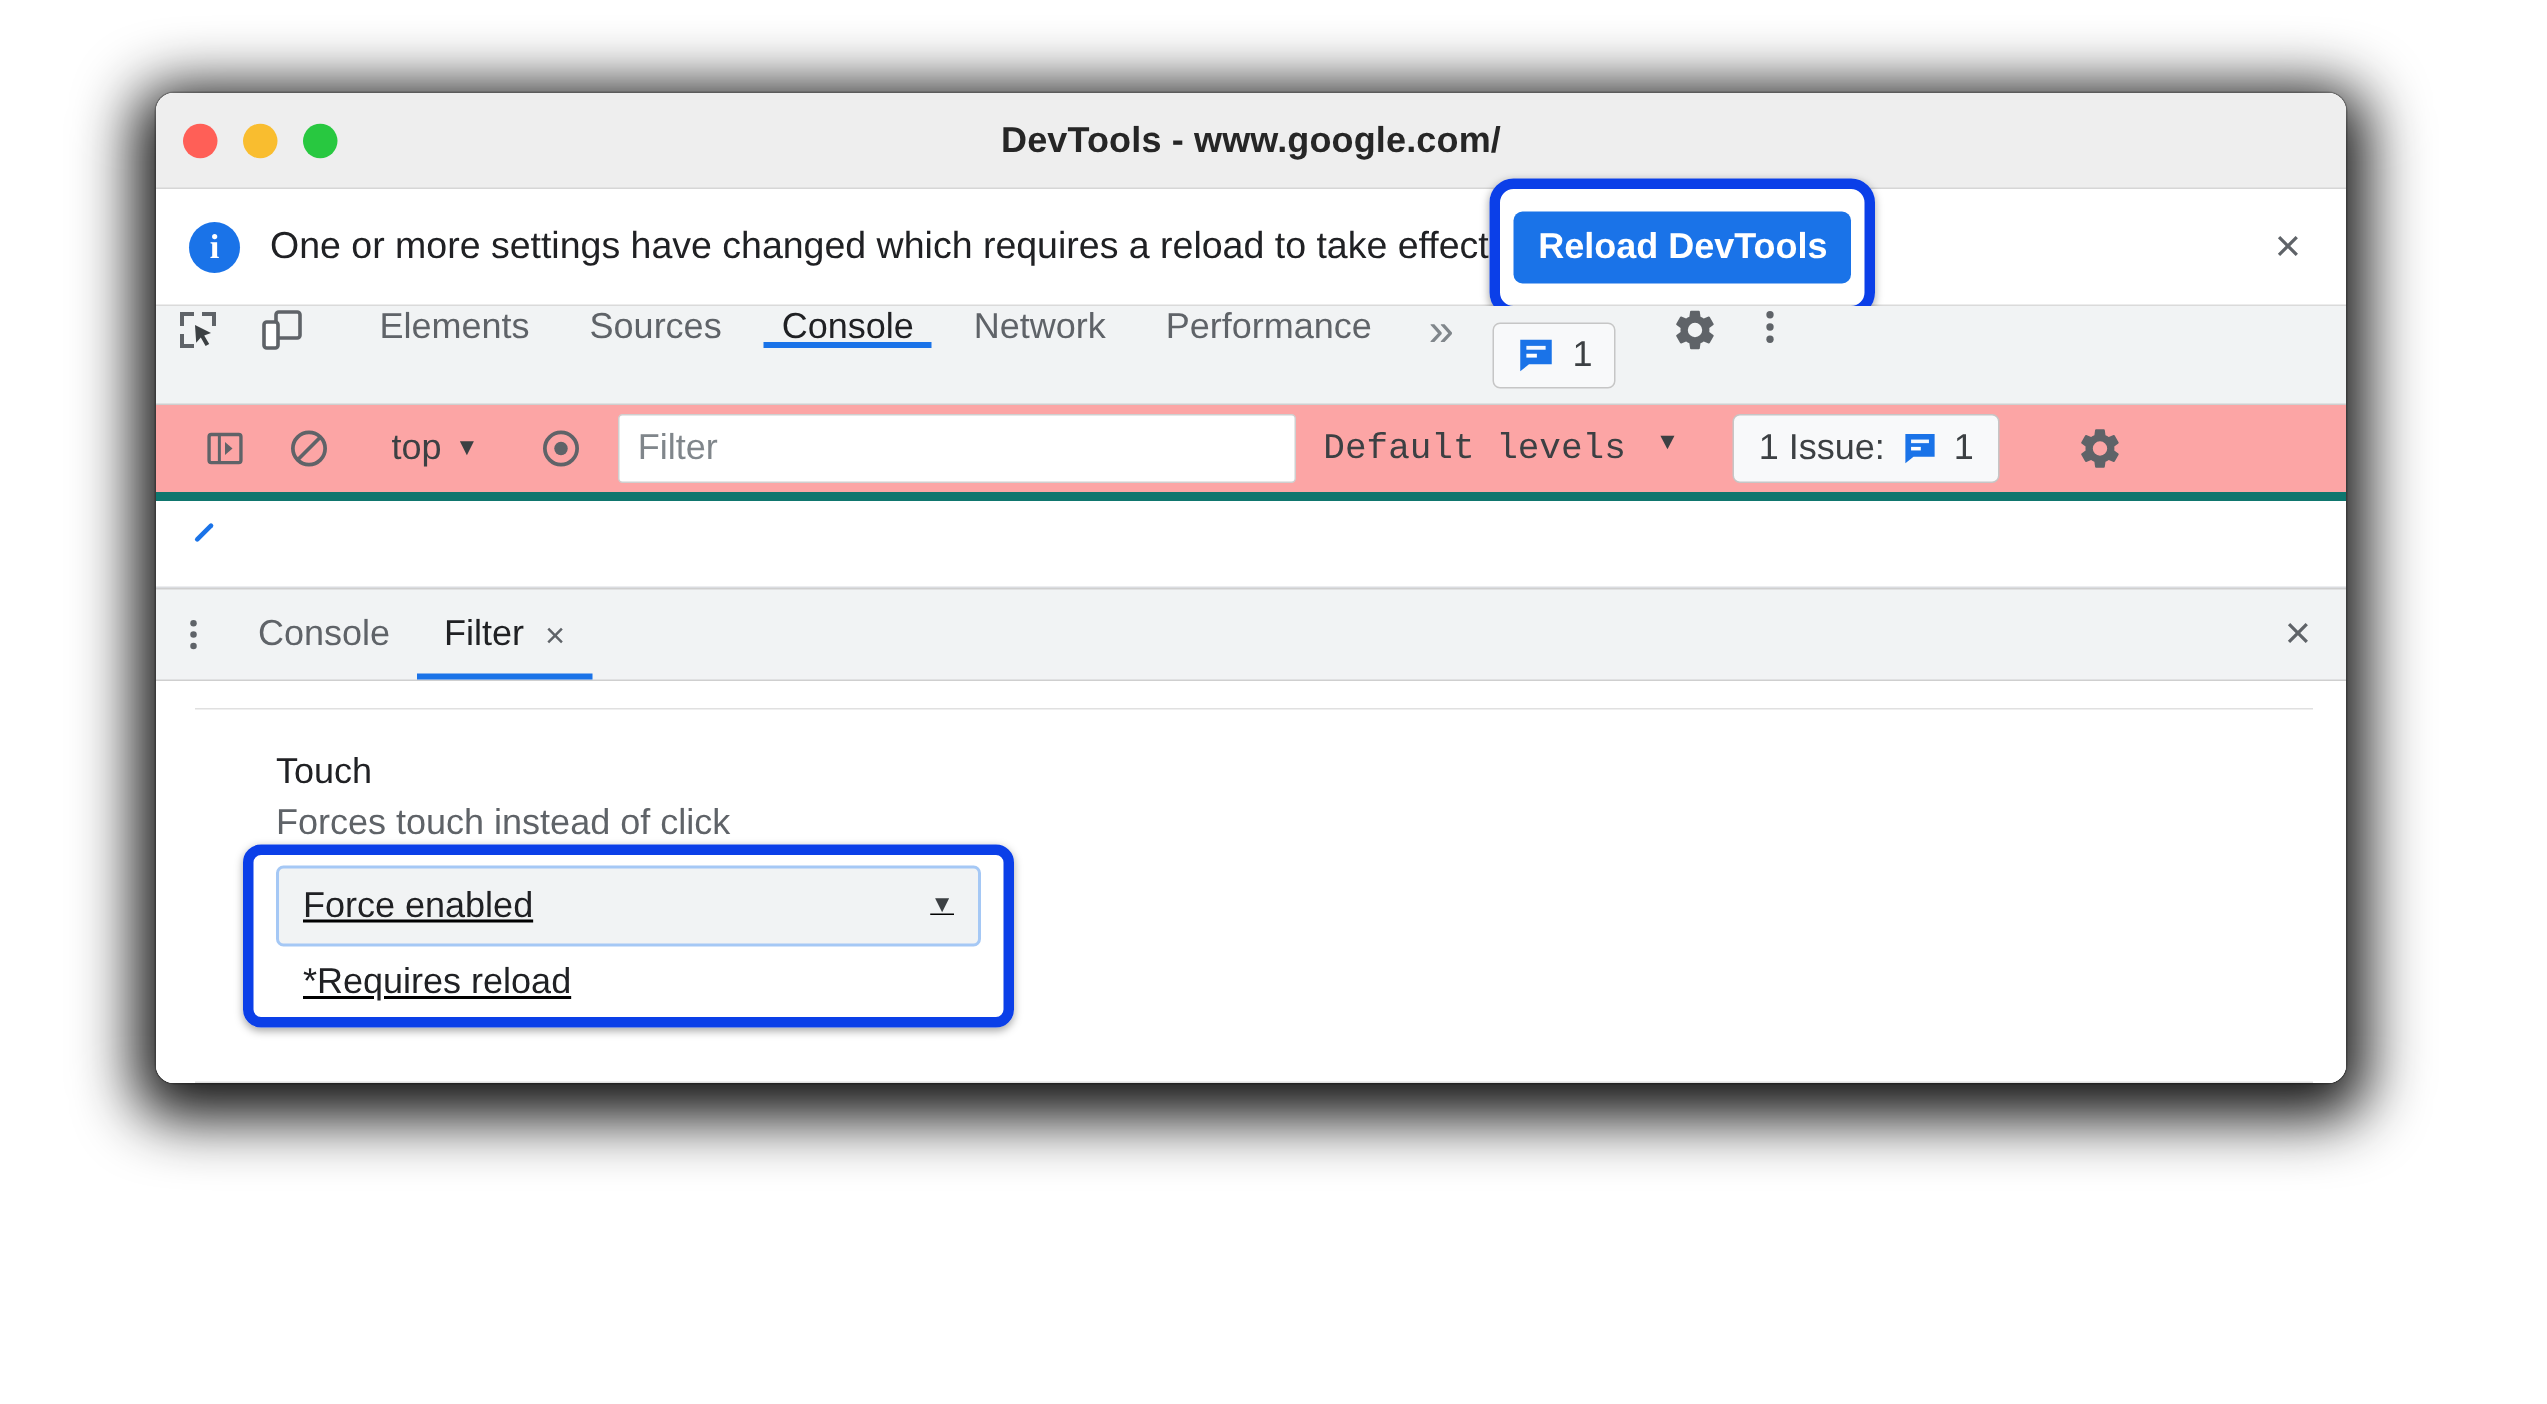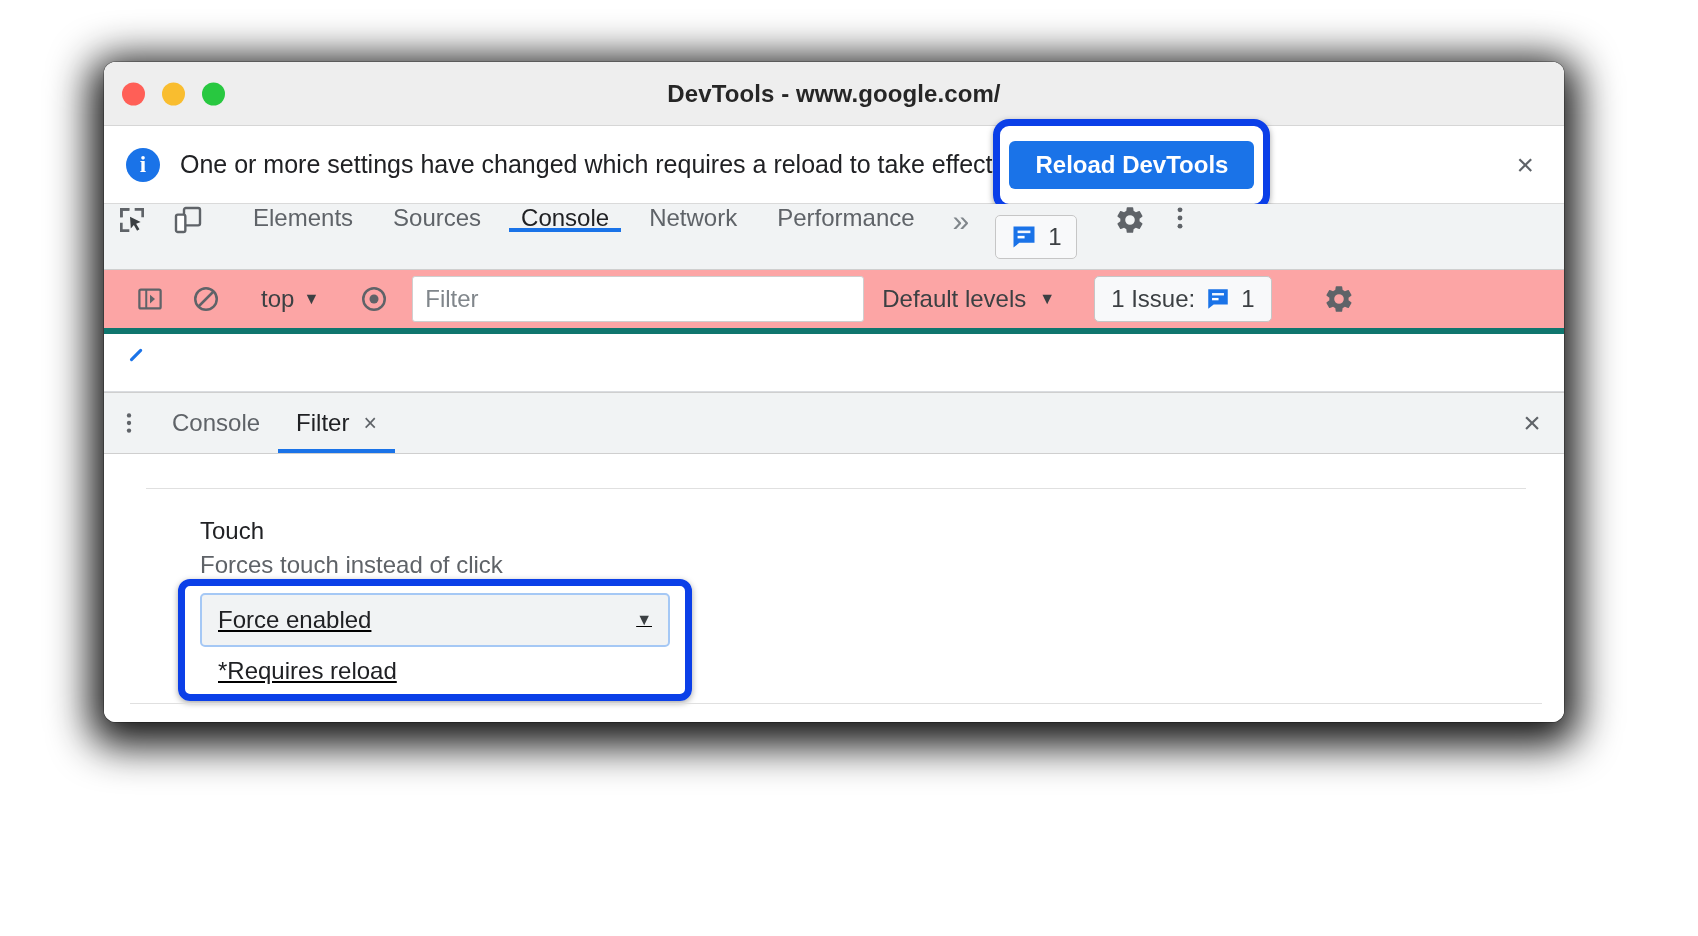--- a/index.html
+++ b/index.html
@@ -85,21 +85,21 @@
     margin-left: 10px;
     flex: 0 0 auto;
   }
   .reload-btn {
     background: #1a73e8;
     color: #fff;
     font-size: 24px;
     font-weight: bold;
     border: none;
     border-radius: 6px;
-    padding: 10px 26px;
+    padding: 10px 16px;
     cursor: pointer;
     font-family: "Liberation Sans", sans-serif;
     white-space: nowrap;
   }
   
   .ring {
     position: absolute;
     border: 7px solid #0b3fe8;
     border-radius: 14px;
     pointer-events: none;
@@ -205,24 +205,24 @@
     background: #ffffff;
     border: 1px solid #cfcfcf;
     border-radius: 3px;
     font-size: 24px;
     color: #202124;
     padding: 0 12px;
     font-family: "Liberation Sans", sans-serif;
   }
   .filter-input::placeholder { color: #80868b; }
   .levels {
-    display: flex; align-items: center; gap: 13px;
+    display: flex; gap: 23px;
     margin-left: 18px;
     font-size: 24px; color: #3c4043;
-    cursor: pointer; white-space: nowrap;
+    cursor: pointer; white-space: nowrap; font-family: Liberation Mono, monospace;
   }
   .issue-chip2 {
     display: flex; align-items: center; gap: 10px;
     border: 1px solid #c6c6c6;
     border-radius: 5px;
     background: #f8f9fa;
     height: 46px;
     padding: 0 16px;
     margin-left: 22px;
     cursor: pointer;
@@ -283,21 +283,21 @@
   .drawer-close {
     margin-left: auto;
     display: flex; align-items: center; justify-content: center;
     width: 64px; background: none; border: none; cursor: pointer;
     font-size: 30px; color: #5f6368;
     font-family: "Liberation Sans", sans-serif;
   }
   
   .sensors {
     background: #ffffff;
-    padding: 16px;
+    padding: 0;
     position: relative;
     height: 264px;
   }
   .hr {
     height: 1px; background: #e0e0e0;
     margin: 18px 22px 0 26px;
   }
   .section {
     padding: 28px 0 0 80px;
     position: relative;

